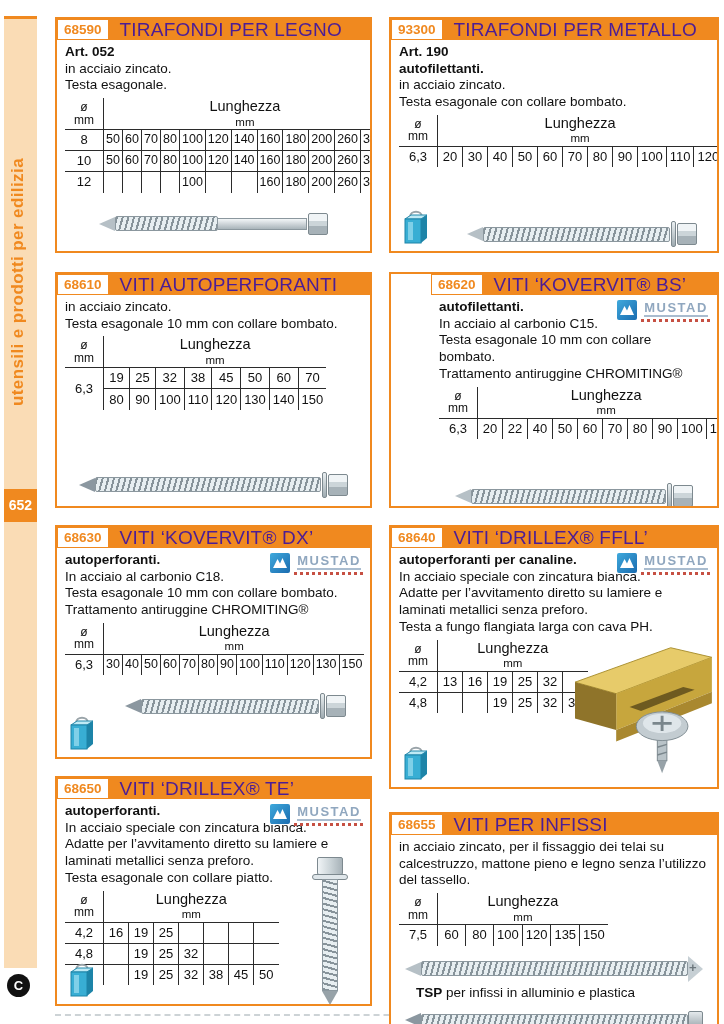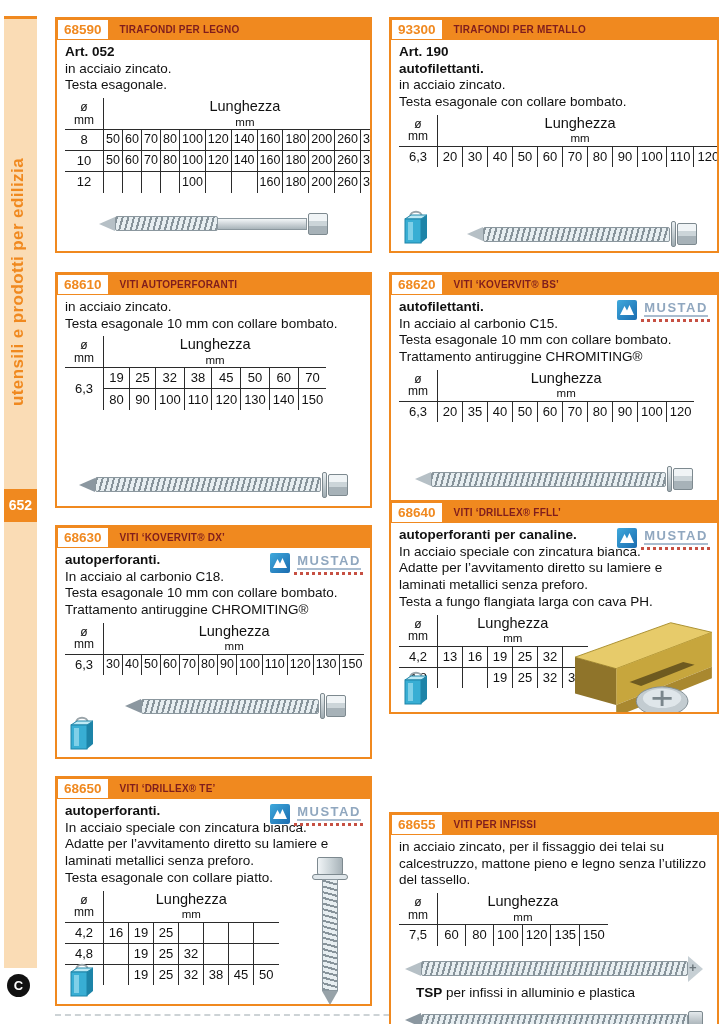--- a/index.html
+++ b/index.html
@@ -10,29 +10,29 @@
   .sidebar-vtext { position:absolute; left:4px; top:468px; width:410px; transform:rotate(-90deg); transform-origin:0 0; font-size:17px; font-weight:bold; color:#F0891F; text-align:center; letter-spacing:.4px; white-space:nowrap; }
   .page-badge { position:absolute; left:0; top:470px; width:100%; height:33px; background:#F0891F; color:#fff; font-weight:bold; font-size:14px; line-height:33px; text-align:right; padding-right:5px; }
   .footer-logo { position:absolute; left:7px; top:974px; width:23px; height:23px; border-radius:50%; background:#111; color:#fff; font-weight:bold; text-align:center; line-height:23px; font-size:13px; }
   .bottom-dashes { position:absolute; left:55px; top:1014px; width:663px; border-top:2px dashed #cdd3d6; }
 
   
   .box { position:absolute; background:#fff; border:2px solid #F0891F; overflow:hidden; }
   .sec-68590 { left:55px;  top:17px;  width:317px; height:236px; }
   .sec-68600 { left:389px; top:17px;  width:330px; height:236px; }
   .sec-68610 { left:55px;  top:272px; width:317px; height:236px; }
-  .sec-68620 { left:389px; top:272px; width:330px; height:236px; }
+  .sec-68620 { left:389px; top:272px; width:330px; height:236px;padding-left:40px; }
   .sec-68630 { left:55px;  top:525px; width:317px; height:234px; }
-  .sec-68640 { left:389px; top:500px; width:330px; height:214px; }
+  .sec-68640 { left:389px; top:525px; width:330px; height:264px; }
   .sec-68650 { left:55px;  top:776px; width:317px; height:230px; }
   .sec-68655 { left:389px; top:812px; width:330px; height:230px; }
 
   .box-header { display:flex; align-items:center; background:#F0891F; height:21px; padding:1px; }
   .code-chip { background:#fff; color:#F0891F; font-weight:bold; font-size:13.5px; padding:0 6px; height:19px; line-height:19px; }
-  .box-title { color:#7f1d1d; font-weight:bold; font-size:10px; margin-left:12px; letter-spacing:.2px; white-space:nowrap; }
+  .box-title { color:#4c1d95; font-weight:normal; font-size:19px; margin-left:12px; letter-spacing:.2px; white-space:nowrap; }
   .box-body { position:relative; padding:4px 8px 4px 8px; height:calc(100% - 21px); font-size:13.5px; line-height:1.24; color:#111; }
   .dline.b { font-weight:bold; }
 
   
   .mustad { position:absolute; top:5px; right:6px; display:flex; gap:4px; align-items:flex-start; }
   .m-sq { width:20px; height:20px; background:linear-gradient(135deg,#3fa9dc,#1a6cb0); display:inline-block; border-radius:2px; }
   .m-sq svg { width:20px; height:20px; display:block; }
   .m-right { display:flex; flex-direction:column;align-items:center; }
   .m-word { color:#90a7bf; font-weight:bold; font-size:13px; letter-spacing:1.5px; border-bottom:2px solid #a9bccf; line-height:15px; }
   .m-tag { height:3px; width:70px; margin-top:2px; background:repeating-linear-gradient(90deg,#c65043 0 3px,transparent 3px 6px); }
@@ -319,21 +319,21 @@
           <thead>
             <tr>
               <th class="diam-h">ø<br>mm</th>
               <th class="len-h" colspan="10">Lunghezza<br><span class="unit">mm</span></th>
             </tr>
           </thead>
           <tbody>
             <tr>
               <td class="diam" rowspan="1">6,3</td>
               <td class="val">20</td>
-              <td class="val">35</td>
+              <td class="val">22</td>
               <td class="val">40</td>
               <td class="val">50</td>
               <td class="val">60</td>
               <td class="val">70</td>
               <td class="val">80</td>
               <td class="val">90</td>
               <td class="val">100</td>
               <td class="val">120</td>
             </tr>
           </tbody>

